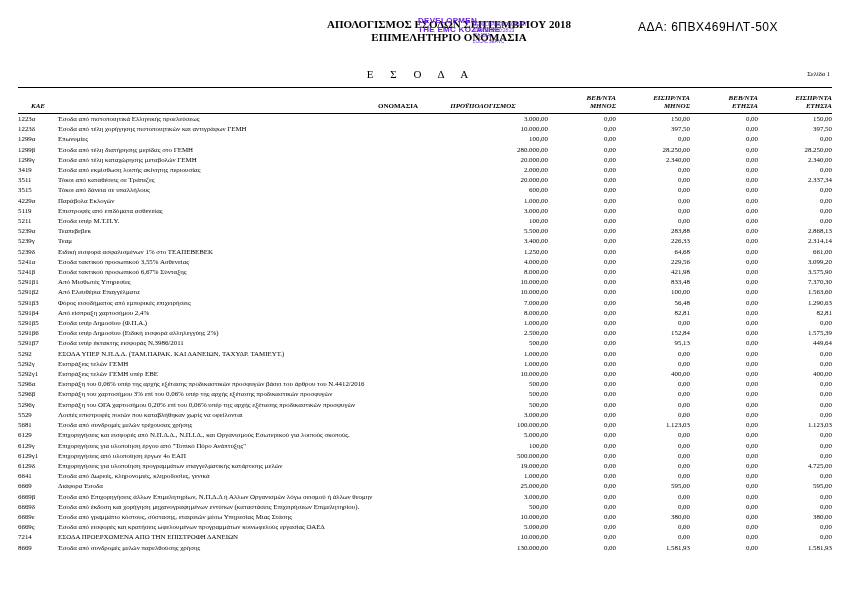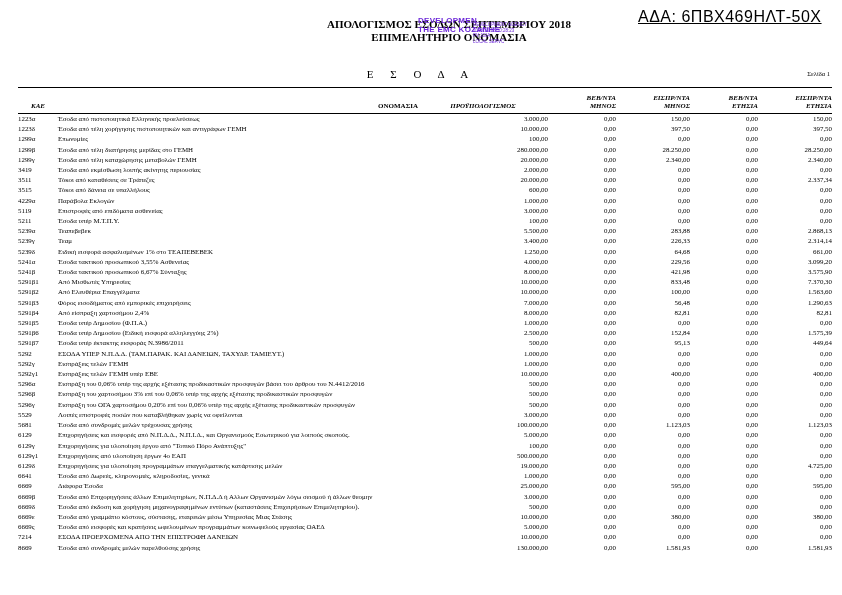--- a/index.html
+++ b/index.html
@@ -2,22 +2,22 @@
 <html><head>
 <meta charset="utf-8">
 <style>
   html,body{margin:0;padding:0;background:#888;}
   .page{
     position:relative; width:842px; height:595px; margin:0 auto;
     background:#ffffff; color:#000;
     font-family:"Liberation Serif", serif; overflow:hidden;
   }
   .ada{
-    position:absolute; top:8px; left:638px; width:196px;
-    font-family:"Liberation Sans", sans-serif; font-size:16px; letter-spacing:.5px;text-decoration:underline;
+    position:absolute; top:20px; left:638px; width:196px;
+    font-family:"Liberation Sans", sans-serif; font-size:12px; letter-spacing:.5px;
   }
   .doc-title{
     position:absolute; top:18px; left:279px; width:340px; text-align:center;
     font-weight:bold; font-size:11px; line-height:13px;
   }
   .stamp{ position:absolute; top:16px; left:418px; color:#6d28d9; }
   .stamp .stamp-name{ font-family:"Liberation Sans", sans-serif; font-weight:bold; font-size:8px; line-height:9px; letter-spacing:.3px;}
   .stamp .stamp-details{
     position:absolute; top:6px; left:55px; width:110px;
     font-family:"Liberation Sans", sans-serif; font-size:4.5px; line-height:5.5px; white-space:nowrap;

